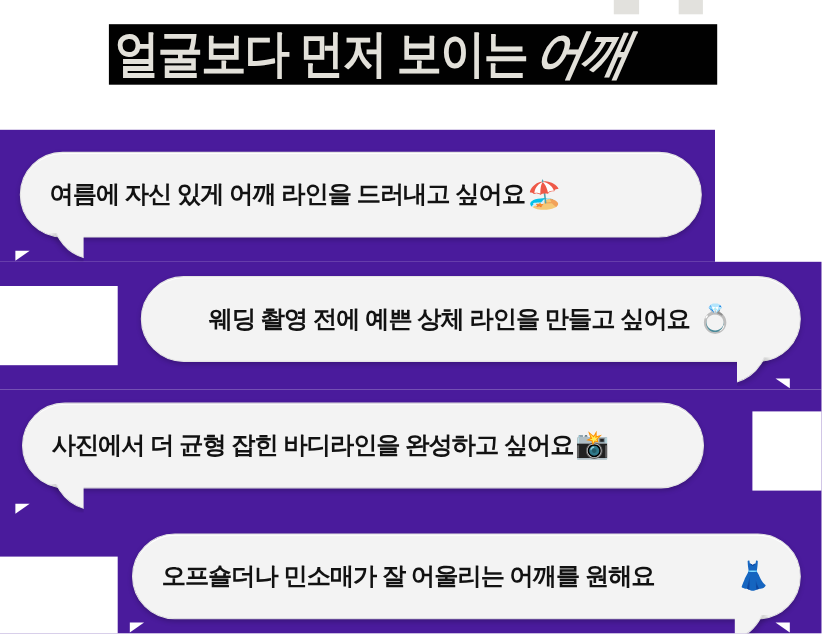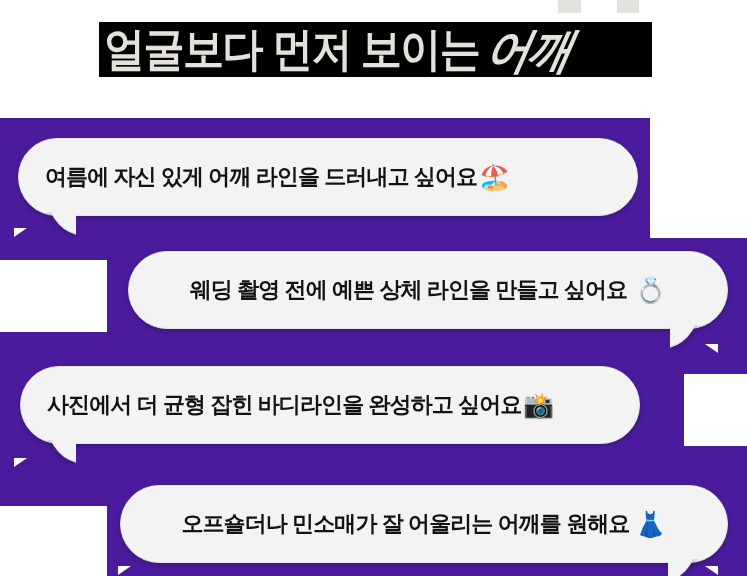--- a/index.html
+++ b/index.html
@@ -202,20 +202,20 @@
       <span class="bubble-emoji">📸</span>
     </div>
     <div class="tail left" style="left:42px;top:86px;"></div>
   </div>
 
   <div class="chat-row" style="top:352px;height:106px;">
     <div class="row-bg" style="left:0px;top:0px;width:747px;height:106px;"></div>
     <div class="row-notch" style="left:0px;top:36px;width:107px;height:70px;"></div>
     <div class="corner-mark left" style="left:118px;top:96px;"></div>
     <div class="corner-mark right" style="left:705px;top:96px;"></div>
-    <div class="bubble" style="left:120px;top:15px;width:608px;height:78px;padding:0 26px;justify-content:center;">
+    <div class="bubble" style="left:120px;top:15px;width:608px;height:78px;padding:0 26px;justify-content:space-between;">
       <span class="bubble-text">오프숄더나 민소매가 잘 어울리는 어깨를 원해요</span>
       <span class="bubble-emoji" style="margin-left:6px;">👗</span>
     </div>
     <div class="tail right" style="left:668px;top:89px;"></div>
   </div>
 
 </div>
 
 </body></html>

